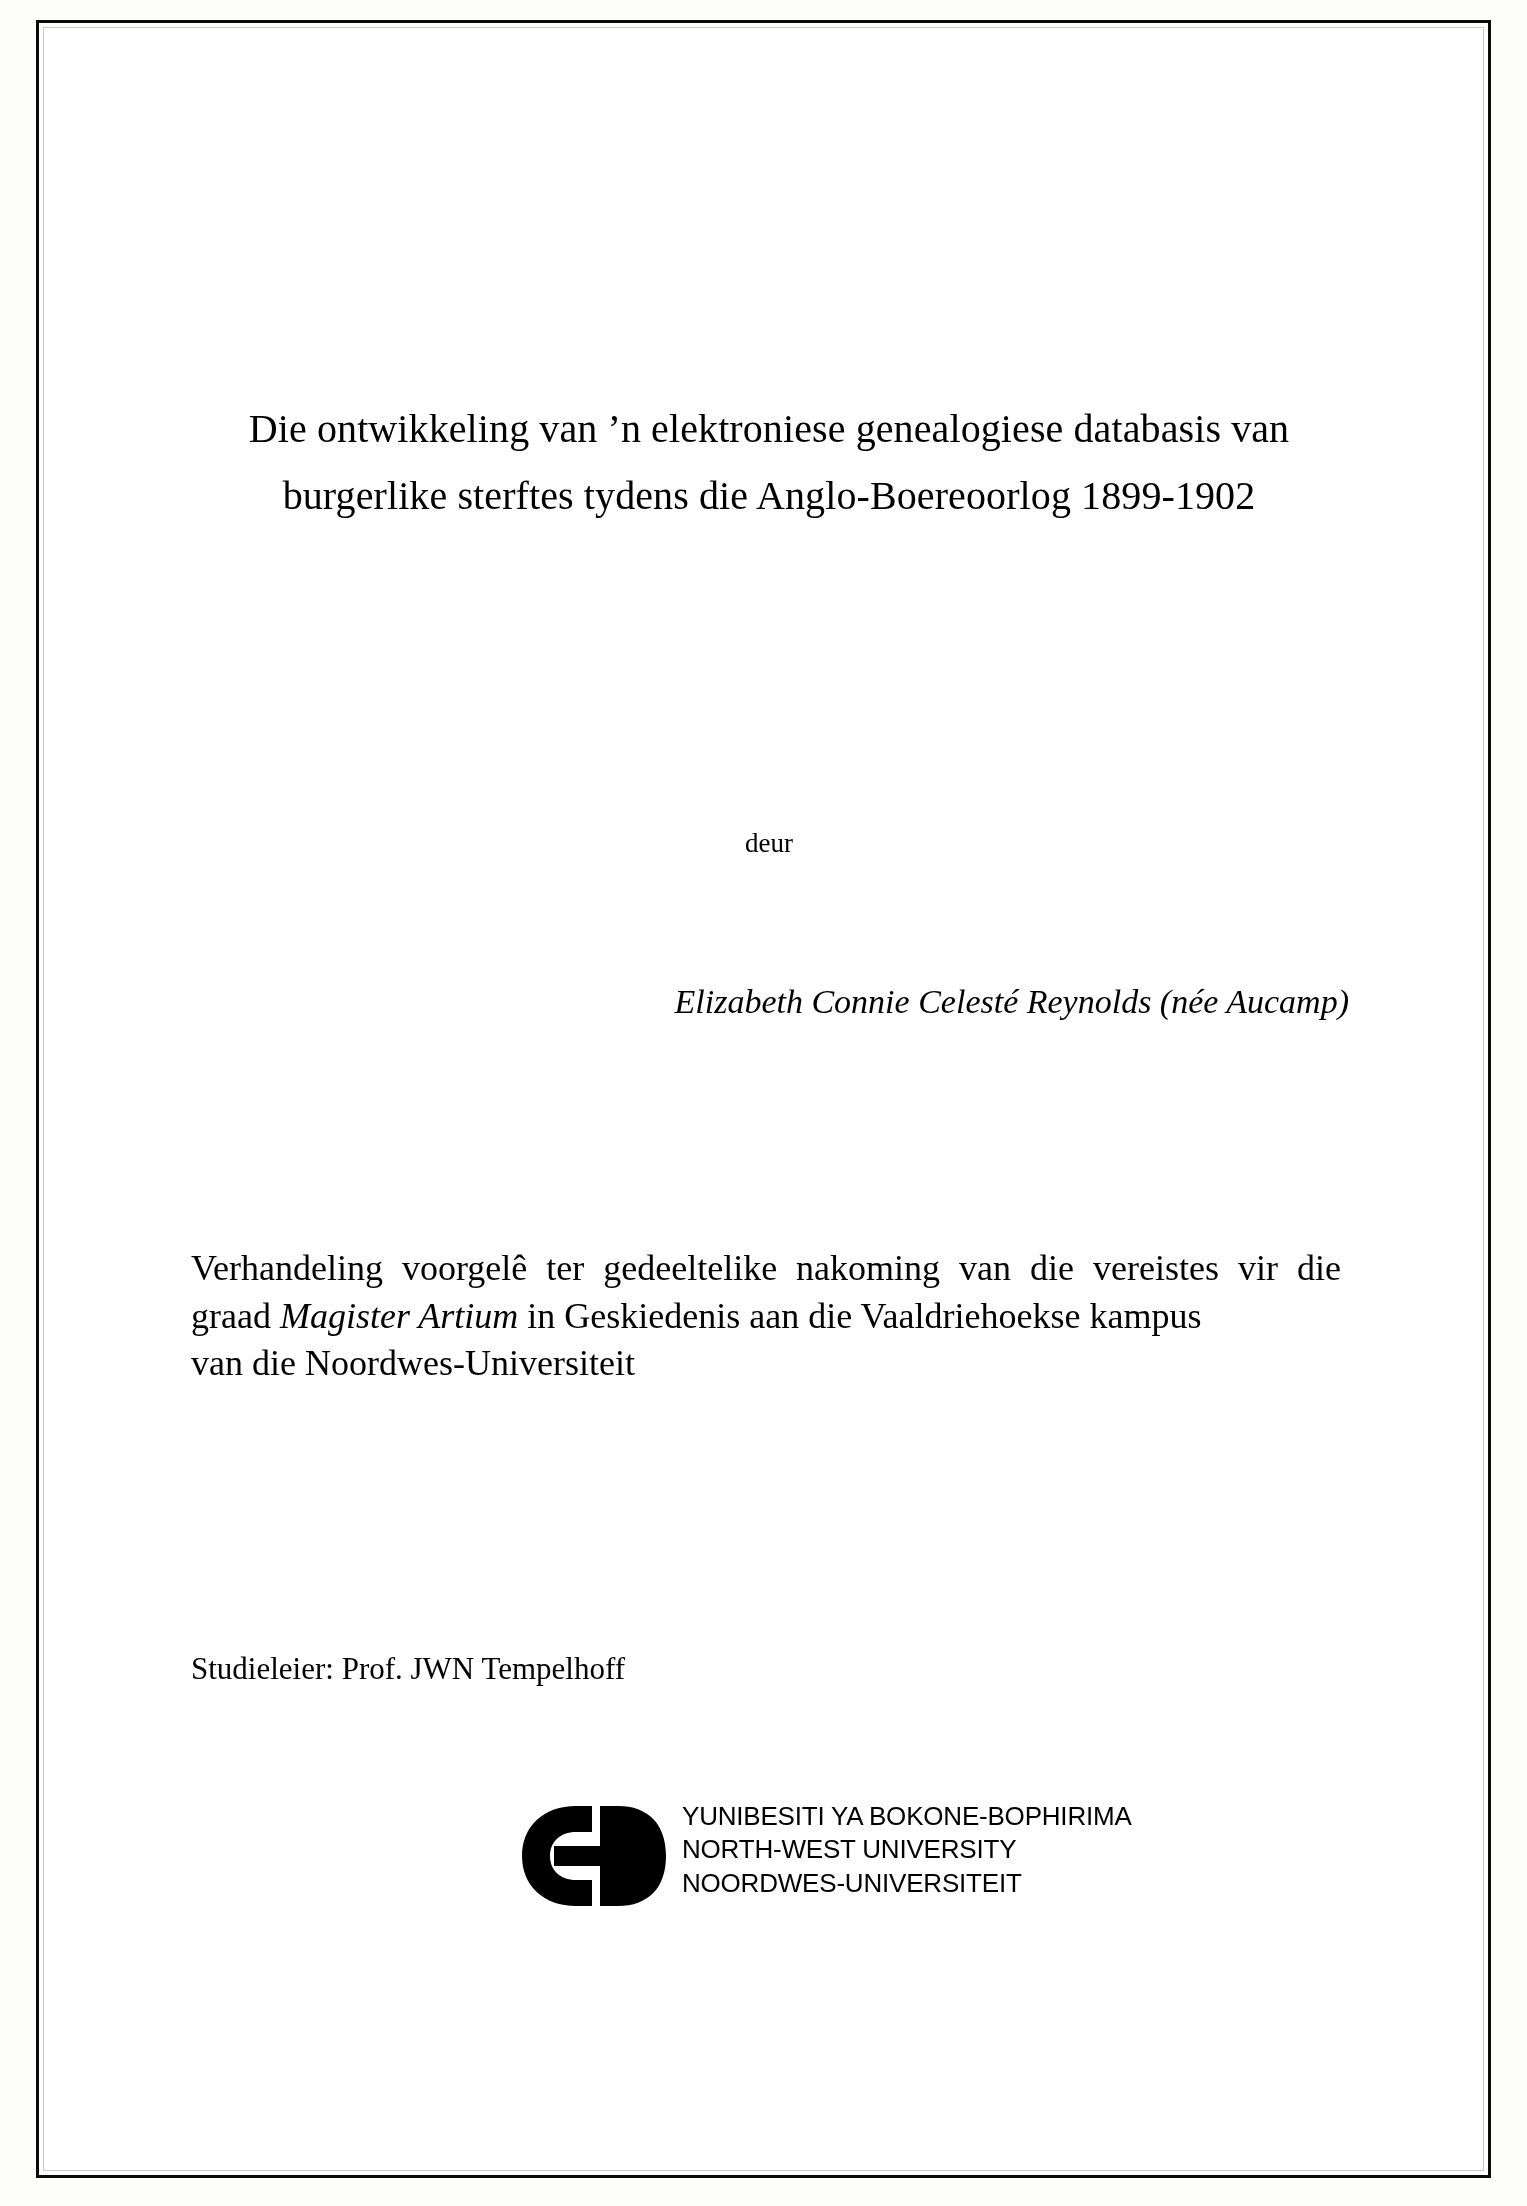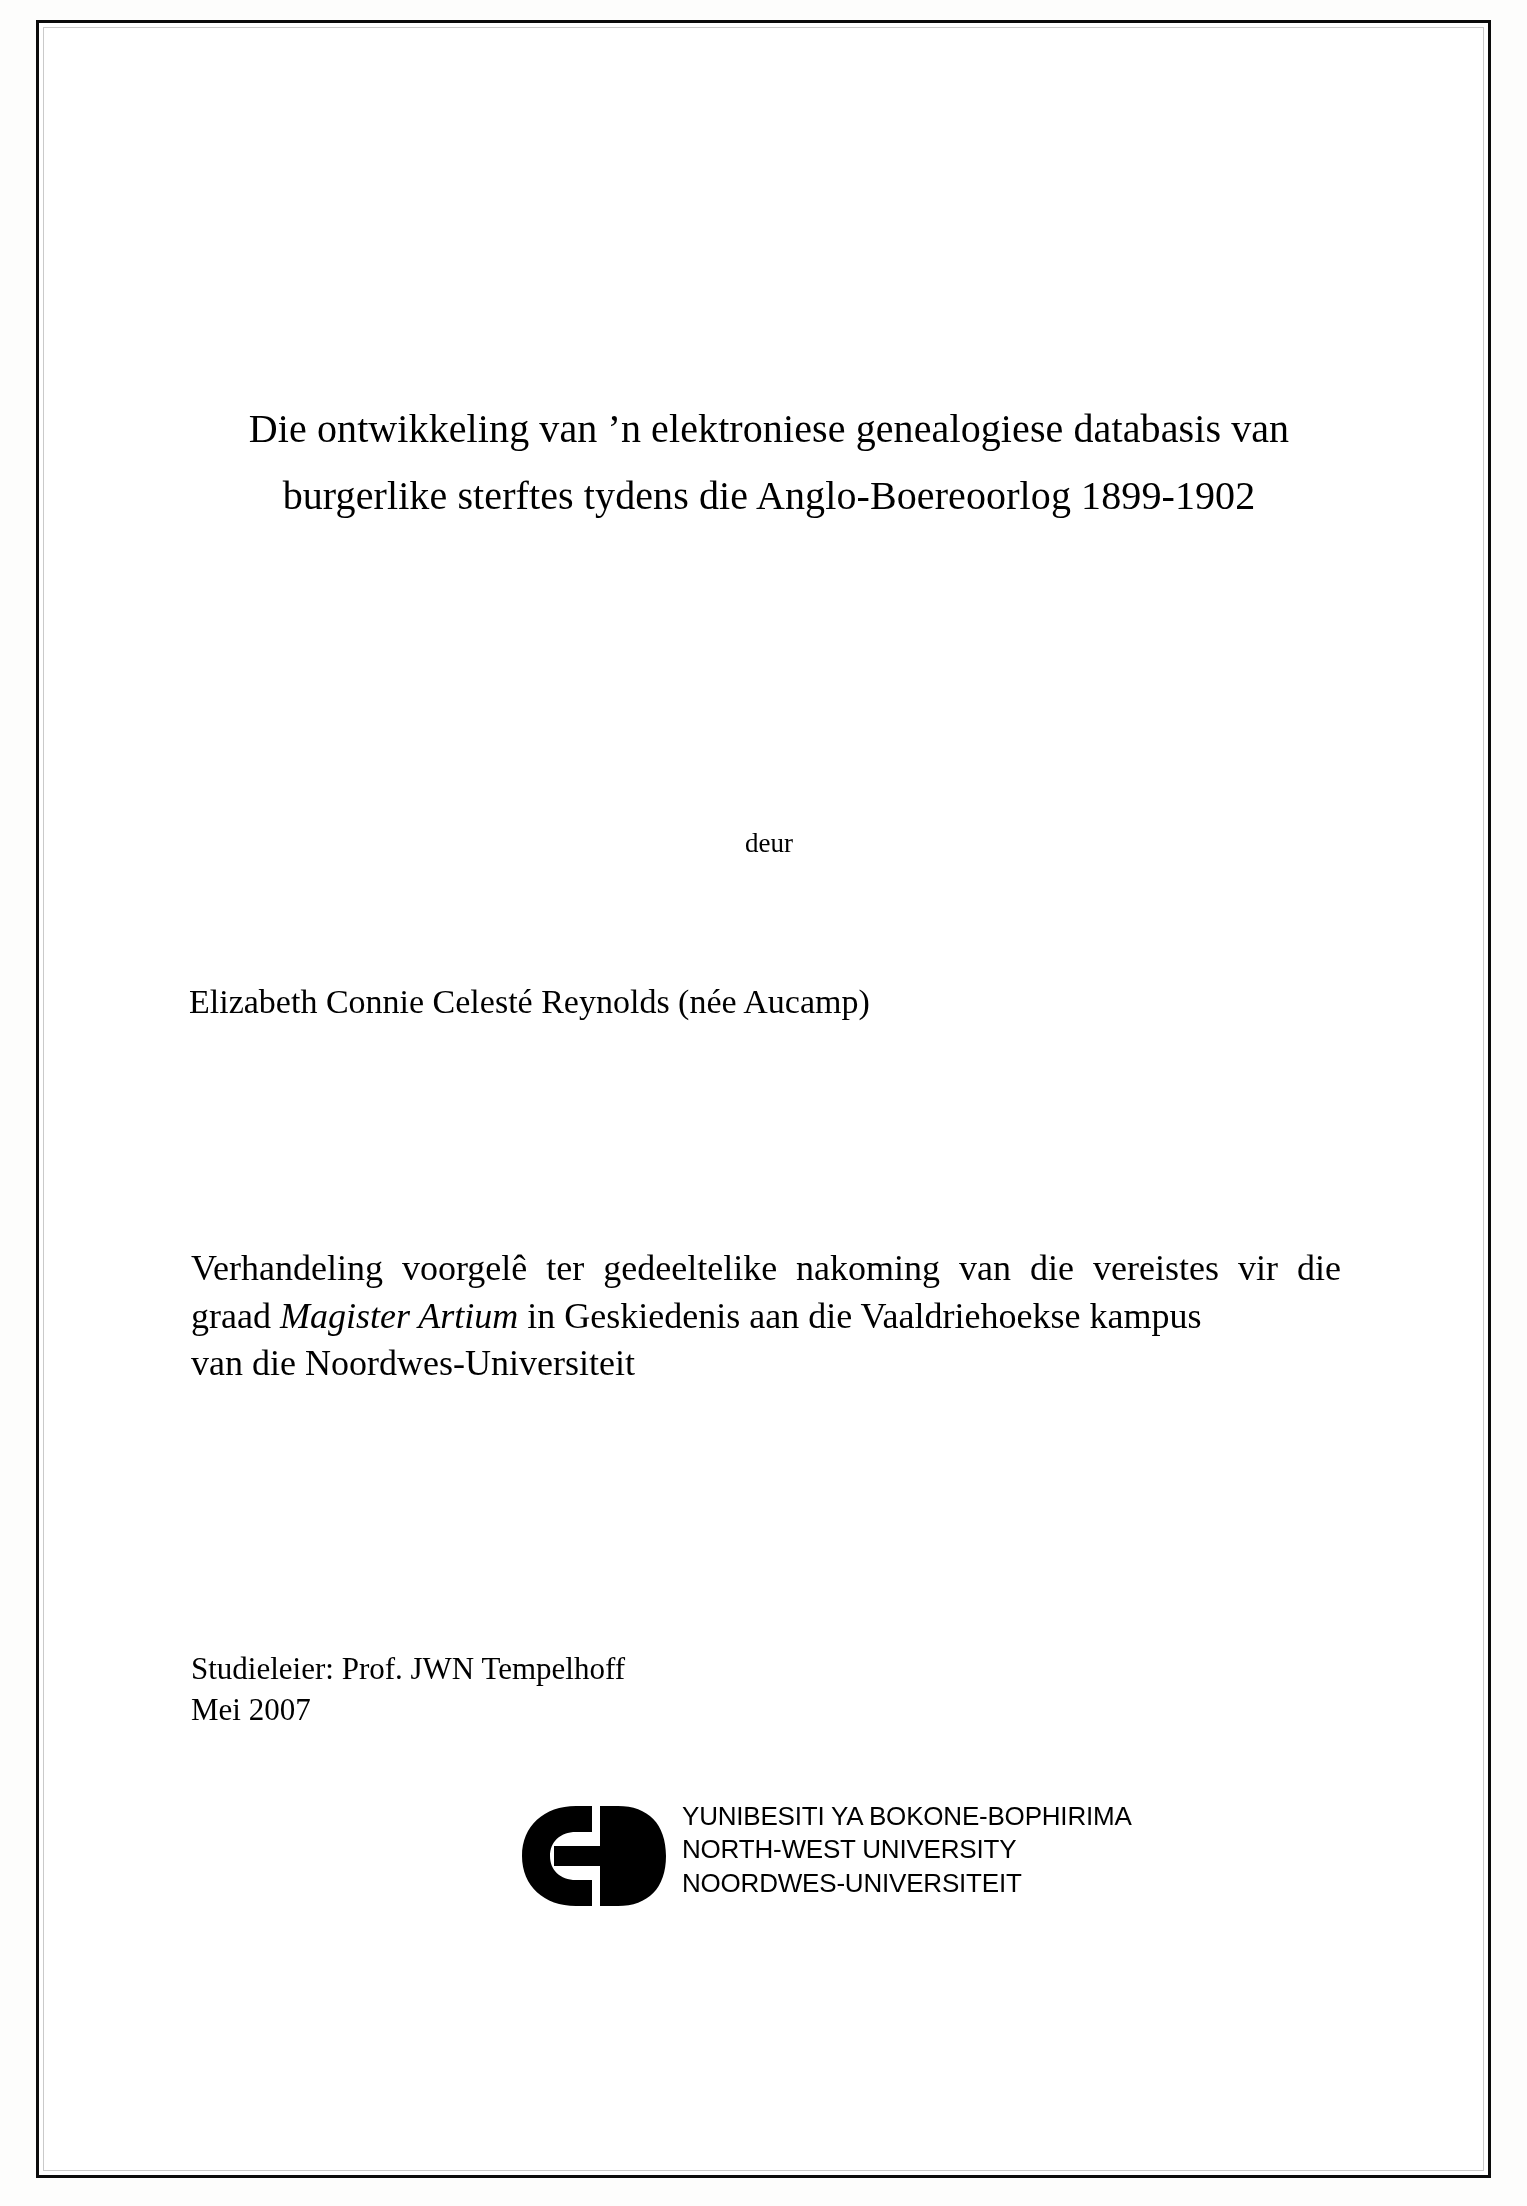--- a/index.html
+++ b/index.html
@@ -76,22 +76,23 @@
     width: 1160px;
     text-align: center;
     font-size: 27px;
   }
 
   .author {
     position: absolute;
     top: 960px;
     left: 0;
     width: 1160px;
-    text-align: left;
+    text-align: right;
     font-size: 34px;
+    font-style: italic;
   }
 
   .statement {
     position: absolute;
     top: 1222px;
     left: 2px;
     width: 1150px;
     font-size: 36px;
     line-height: 1.32;
   }
@@ -159,21 +160,20 @@
       <div class="author">Elizabeth Connie Celesté Reynolds (née Aucamp)</div>
 
       <div class="statement">
         <div class="just">Verhandeling voorgelê ter gedeeltelike nakoming van die vereistes vir die</div>
         <div class="l2"><span>graad </span><i>Magister Artium</i><span> in Geskiedenis aan die Vaaldriehoekse kampus</span></div>
         <div class="l2">van die Noordwes-Universiteit</div>
       </div>
 
       <div class="supervisor">
         <span class="row">Studieleier: Prof. JWN Tempelhoff</span>
-        <span class="row">Mei 2007</span>
       </div>
 
       <div class="logo-block">
         <div class="logo-mark">
           <svg viewBox="0 0 160 108" width="160" height="108" aria-hidden="true">
             <g fill="#000000">
               <path d="M62 4 C30 4 8 24 8 54 C8 84 30 104 62 104 L78 104 L78 78 L62 78 C46 78 36 68 36 54 C36 40 46 30 62 30 L78 30 L78 4 Z"></path>
               <path d="M86 4 L86 104 L104 104 C134 104 152 86 152 54 C152 22 134 4 104 4 Z M110 30 L110 78 C120 76 126 68 126 54 C126 40 120 32 110 30 Z"></path>
               <rect x="40" y="44" width="80" height="20"></rect>
             </g>

